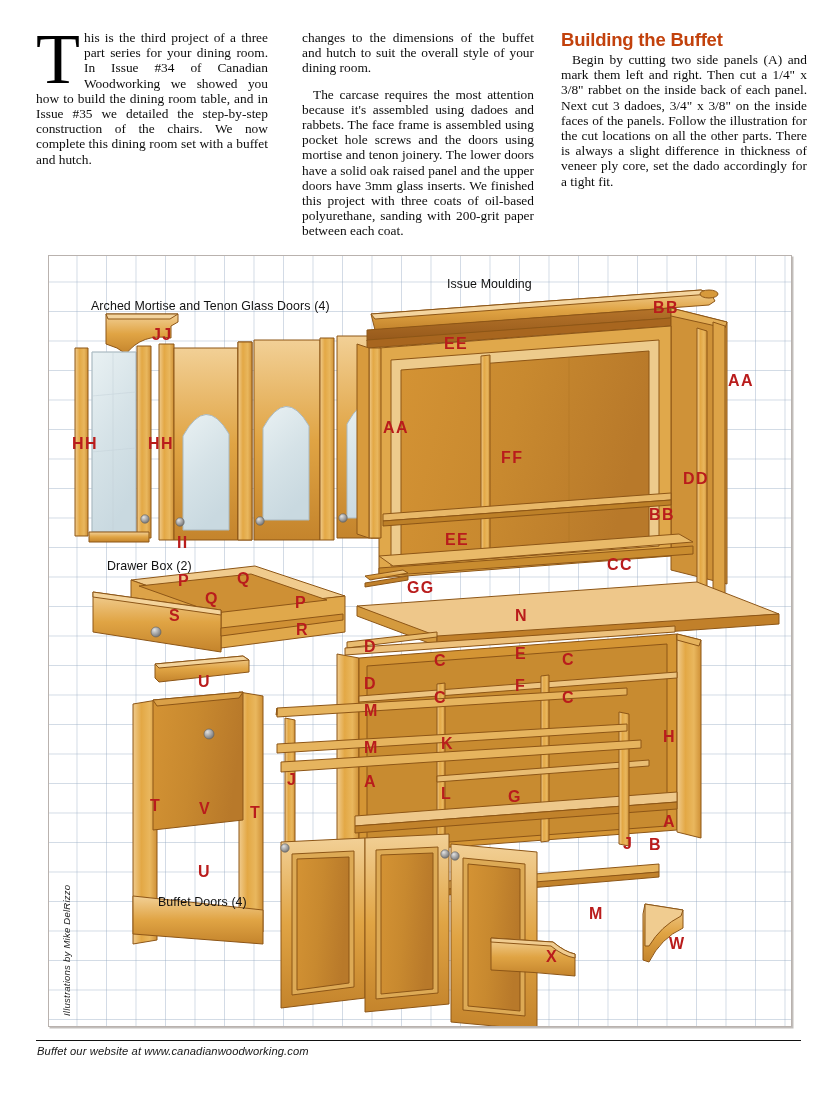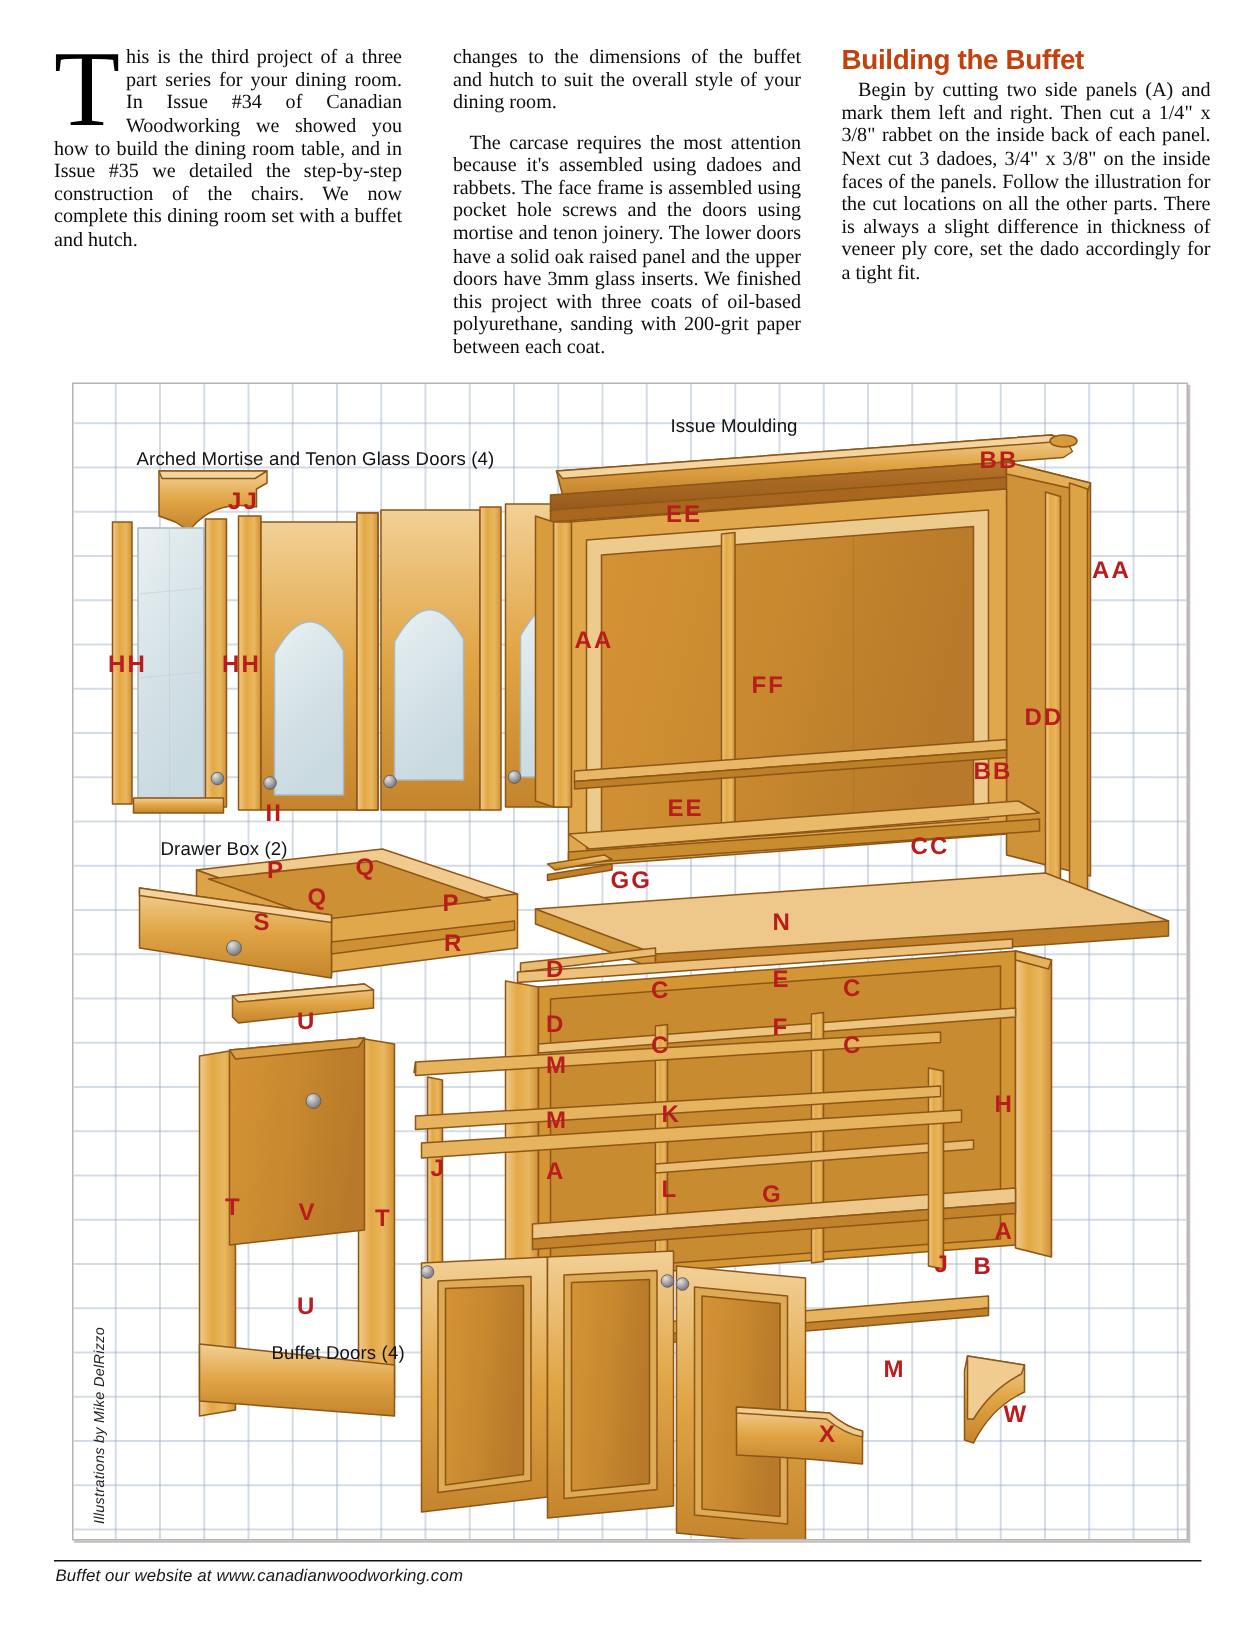--- a/index.html
+++ b/index.html
@@ -331,21 +331,21 @@
 
         <path d="M596 648 l38 6 l0 18 q-22 10 -34 34 l-6 -2 l0 -46 z" fill="url(#wh)"></path>
         <path d="M596 648 l38 6 l-2 6 q-20 10 -32 30 l-4 0 z" fill="#f0cc90"></path>
 
       </g>
     </svg>
 
     <div class="cap" style="left:42px;top:44px;">Arched Mortise and Tenon Glass Doors (4)</div>
     <div class="cap" style="left:398px;top:22px;">Issue Moulding</div>
     <div class="cap" style="left:58px;top:304px;">Drawer Box (2)</div>
-    <div class="cap" style="left:132px;top:640px;">Buffet Doors (4)</div>
+    <div class="cap" style="left:109px;top:640px;">Buffet Doors (4)</div>
 
     <div class="lbl" style="left:103px;top:71px;">JJ</div>
     <div class="lbl" style="left:23px;top:180px;">HH</div>
     <div class="lbl" style="left:99px;top:180px;">HH</div>
     <div class="lbl" style="left:82px;top:279px;margin-left:46px;">II</div>
     <div class="lbl" style="left:334px;top:164px;">AA</div>
     <div class="lbl" style="left:395px;top:80px;">EE</div>
     <div class="lbl" style="left:604px;top:44px;">BB</div>
     <div class="lbl" style="left:679px;top:117px;">AA</div>
     <div class="lbl" style="left:452px;top:194px;">FF</div>

